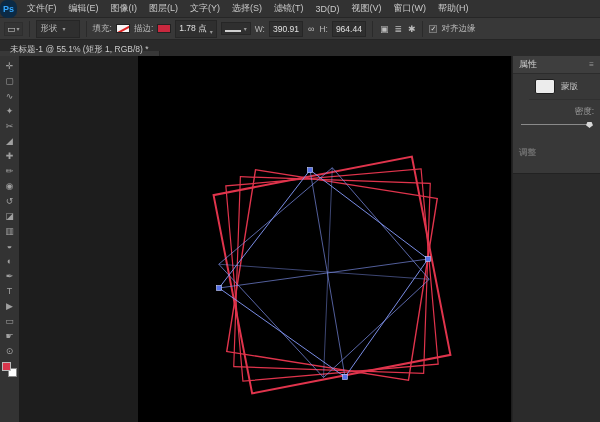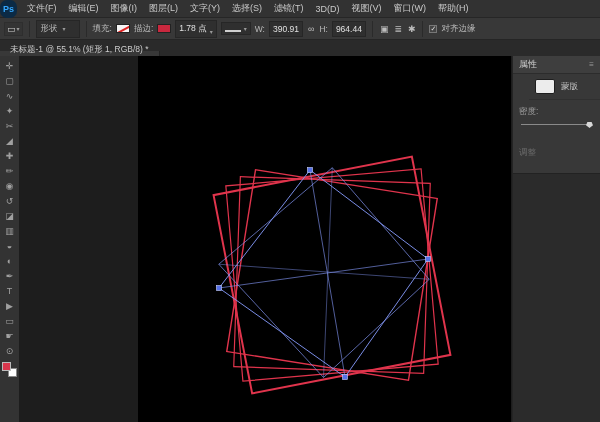--- a/index.html
+++ b/index.html
@@ -72,28 +72,28 @@
     justify-content:space-between; padding:0 6px; font-size:9px; color:#d0d0d0;
     border-bottom:1px solid #2c2c2c; }
   .panel-menu { color:#9a9a9a; font-size:8px; }
   .prow { display:flex; align-items:center; gap:6px; padding:5px 6px;
     border-bottom:1px solid #303030; font-size:8.5px; color:#c4c4c4;margin-left:16px; }
   .mask-thumb { width:20px; height:15px; background:#ececec; border-radius:2px;
     border:1px solid #1f1f1f; }
   .vmask-thumb { width:20px; height:15px; background:#6f6f6f; border-radius:2px;
     border:1px solid #1f1f1f; display:flex; align-items:center; justify-content:center; }
   .vmask-thumb span { width:7px; height:7px; background:#e8e8e8; transform:rotate(45deg); }
-  .slider-block { padding:6px 6px 2px 6px; }
+  .slider-block { padding:6px 6px 2px 6px;text-align:right; }
   .slider-label { font-size:8.5px; color:#9a9a9a; margin-bottom:6px; }
   .slider-track { position:relative; height:1px; background:#8a8a8a; margin:0 2px 12px 2px; }
   .thumb { position:absolute; top:-2px; width:7px; height:6px; background:#d8d8d8;
     clip-path:polygon(50% 100%, 100% 55%, 80% 0, 20% 0, 0 55%); }
   .thumb.left { left:-1px; }
   .thumb.right { right:-1px; }
-  .adjust-label { font-size:8.5px; color:#6d6d6d; padding:8px 22px 14px 6px; }
+  .adjust-label { font-size:8.5px; color:#6d6d6d; padding:8px 22px 14px 6px;font-weight:bold; }
 </style>
 </head>
 <body>
 
 <div class="app">
 
   <div class="menubar">
     <div class="ps-logo">Ps</div>
     <div class="menu-item">文件(F)</div>
     <div class="menu-item">编辑(E)</div>

